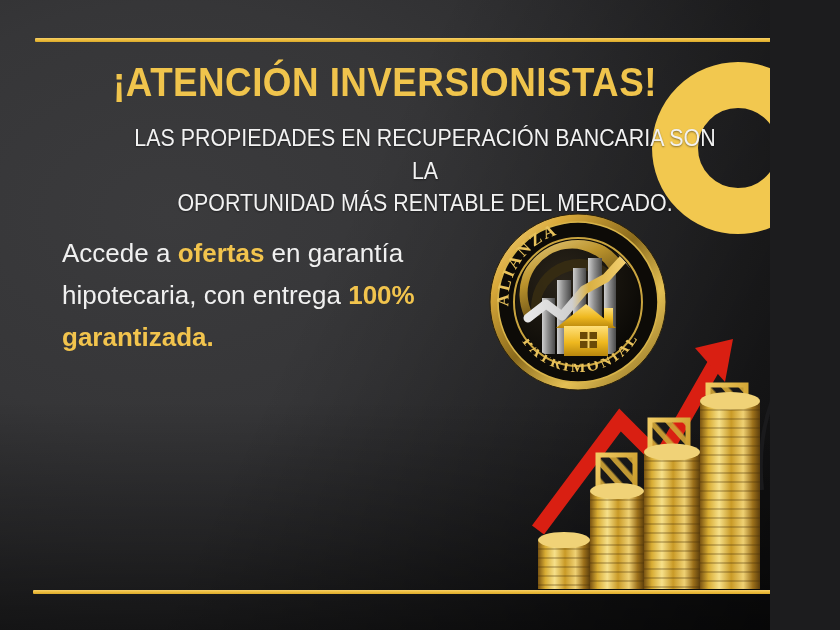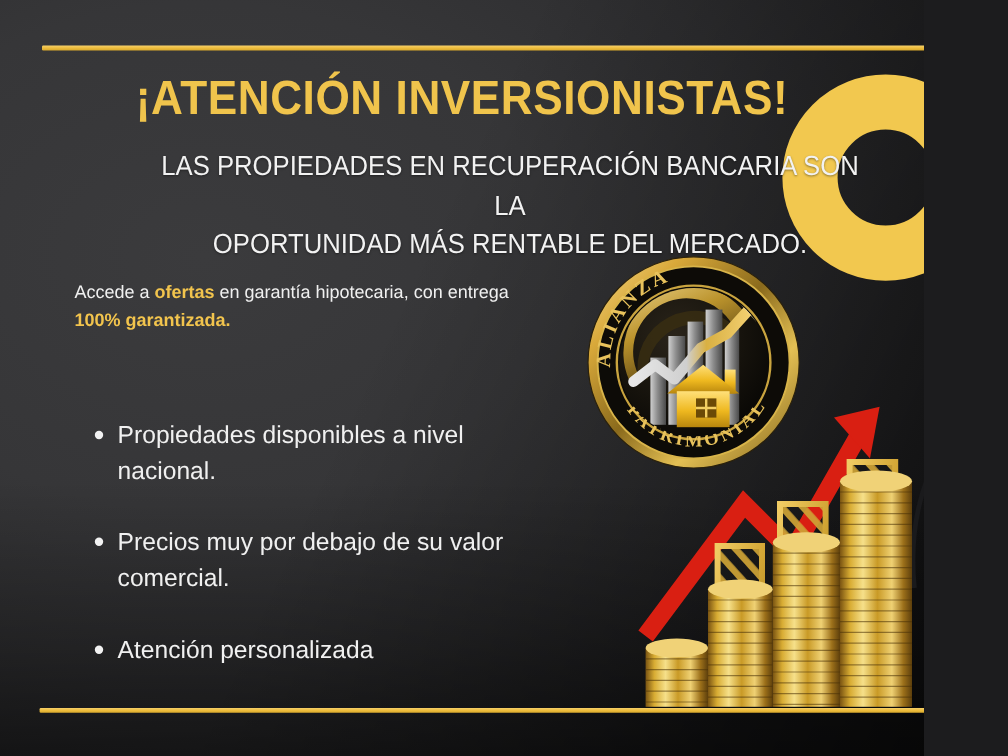--- a/index.html
+++ b/index.html
@@ -97,21 +97,21 @@
     text-shadow: 0 1px 2px rgba(0,0,0,0.45);
   }
 
   
   .lede {
     position: absolute;
     left: 62px;
     width: 390px;
     top: 232px;
     color: #f0f0f0;
-    font-size: 15px;
+    font-size: 26px;
     line-height: 1.62;
   }
   .lede .hl {
     color: #f2c44d;
     font-weight: bold;
   }
 
   .bullets {
     position: absolute;
     left: 62px;
@@ -179,34 +179,20 @@
 
   <div class="subhead">
     <div>LAS PROPIEDADES EN RECUPERACIÓN BANCARIA SON LA</div>
     <div>OPORTUNIDAD MÁS RENTABLE DEL MERCADO.</div>
   </div>
 
   <div class="lede">
     <span>Accede a </span><span class="hl">ofertas</span><span> en garantía hipotecaria, con entrega </span><span class="hl">100% garantizada.</span>
   </div>
 
-  <ul class="bullets">
-    <li>
-      <span class="dot"></span>
-      <span>Propiedades disponibles a nivel nacional.</span>
-    </li>
-    <li>
-      <span class="dot"></span>
-      <span>Precios muy por debajo de su valor comercial.</span>
-    </li>
-    <li>
-      <span class="dot"></span>
-      <span>Atención personalizada</span>
-    </li>
-  </ul>
 
   <svg class="emblem" viewBox="0 0 180 180">
     <defs>
       <linearGradient id="ringGold" x1="0" y1="0" x2="1" y2="1">
         <stop offset="0%" stop-color="#f7dd92"></stop>
         <stop offset="22%" stop-color="#d9a93a"></stop>
         <stop offset="48%" stop-color="#8a6a1c"></stop>
         <stop offset="70%" stop-color="#e4c054"></stop>
         <stop offset="100%" stop-color="#7c5f18"></stop>
       </linearGradient>

